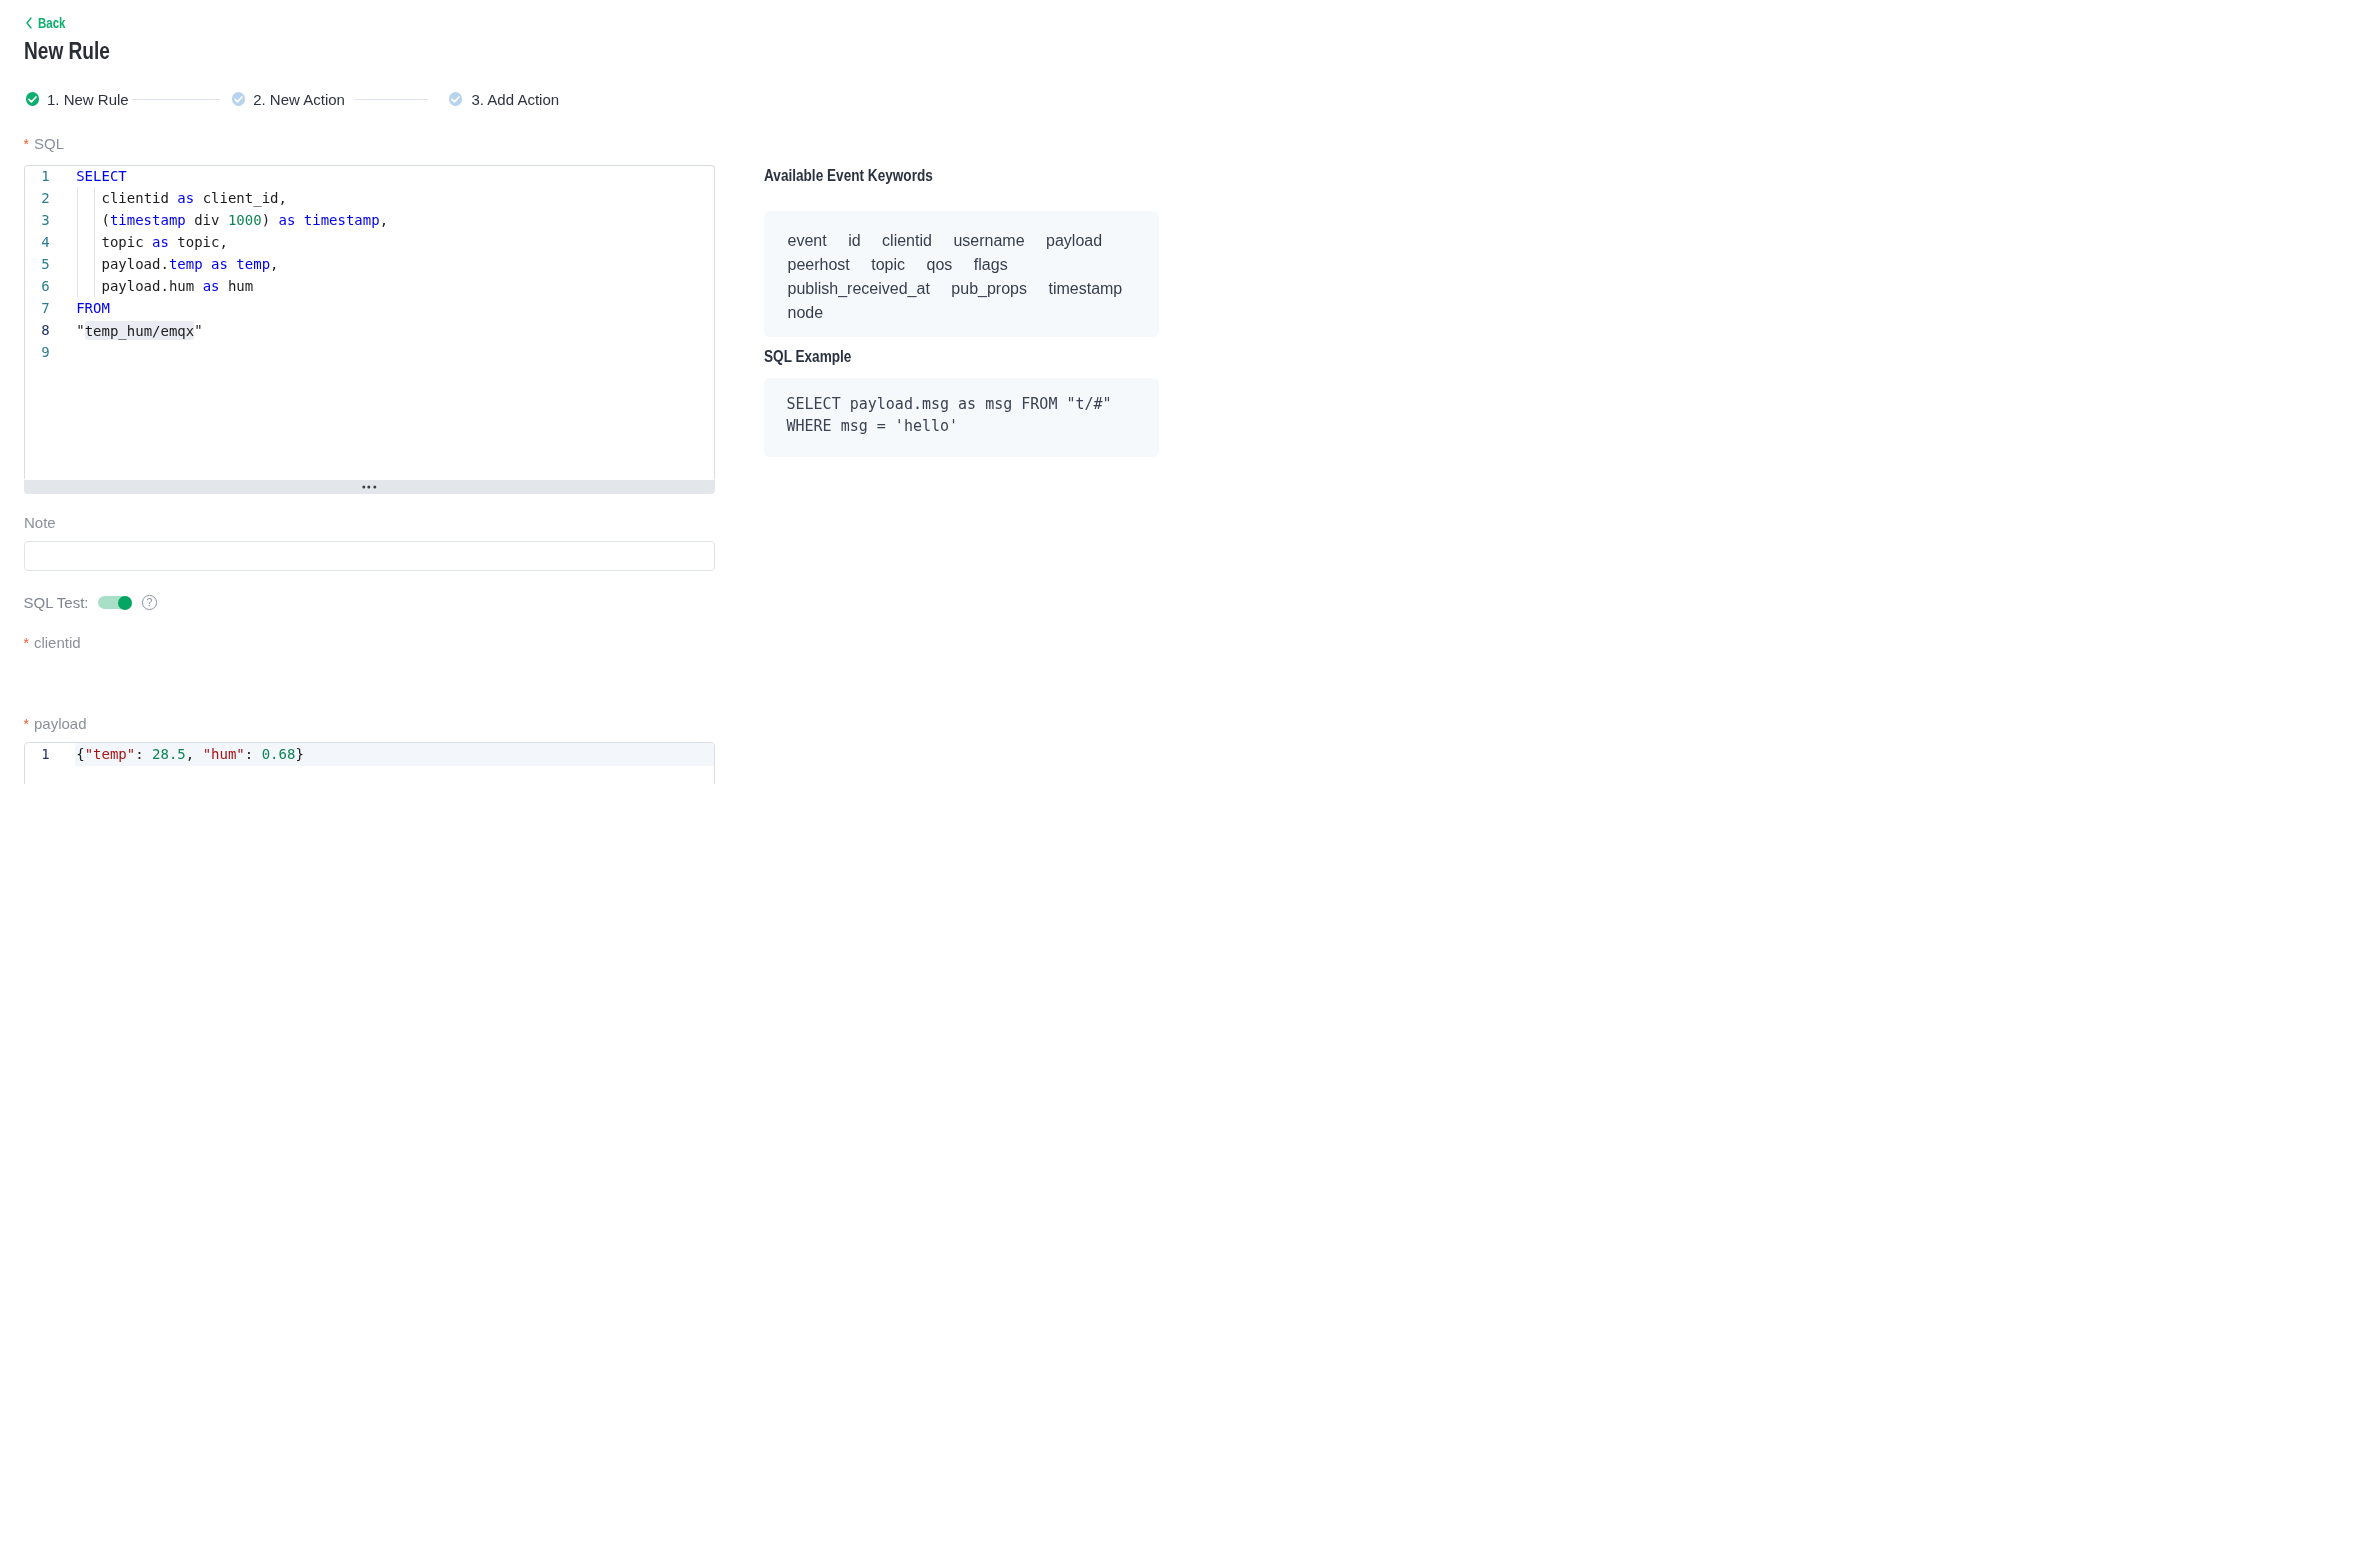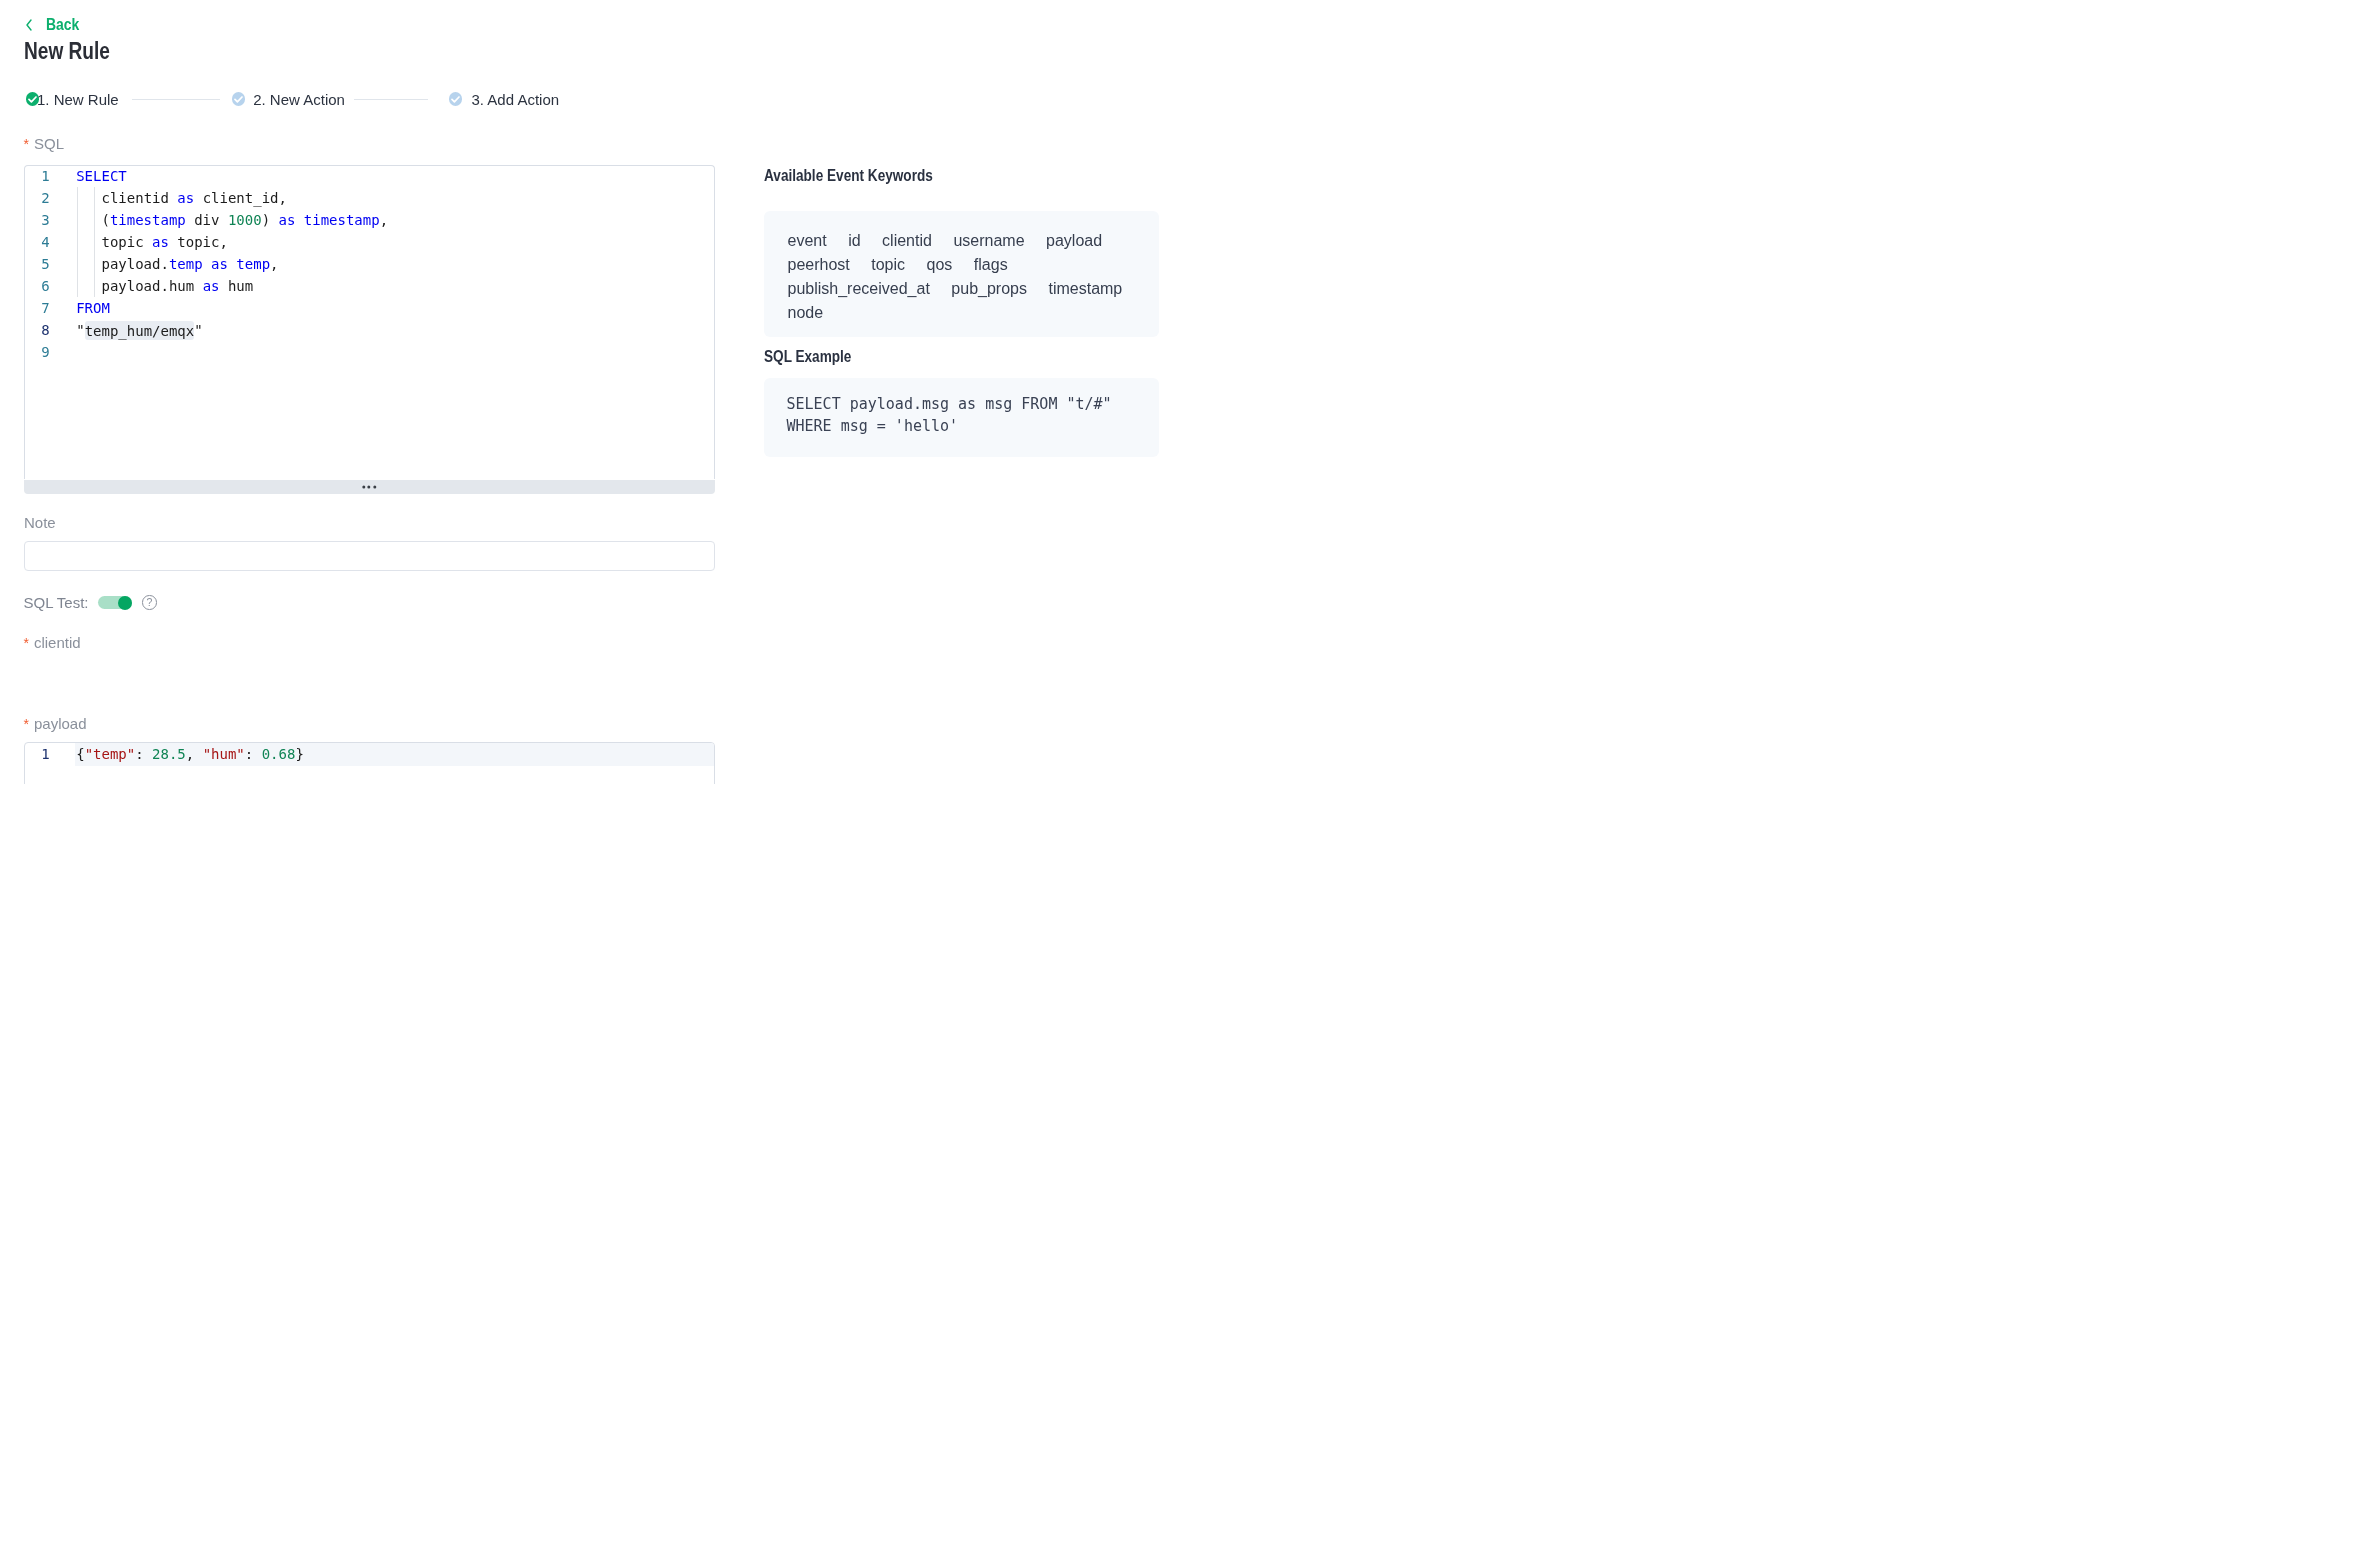--- a/index.html
+++ b/index.html
@@ -1,22 +1,22 @@
 <!DOCTYPE html>
 <html><head>
 <meta charset="utf-8">
 <style>
   * { margin:0; padding:0; box-sizing:border-box; }
   html,body { width:1178px; height:784px; background:#fff; overflow:hidden; }
   body { font-family:"Liberation Sans", sans-serif; -webkit-font-smoothing:antialiased; }
   .page { position:relative; width:1178px; height:784px; background:#fff; }
 
   
-  .back { position:absolute; top:15px; left:26px; display:flex; align-items:center; gap:14px;
-          color:#0caf6d; font-size:17px; font-weight:700; cursor:pointer; text-decoration:none; }
+  .back { position:absolute; top:15px; left:26px; display:flex; align-items:center; gap:6px;
+          color:#0caf6d; font-size:14px; font-weight:700; cursor:pointer; text-decoration:none; }
   .back svg { display:block; }
 
   
   .h1 { position:absolute; top:36px; left:23.5px; font-size:23px; font-weight:700; color:#2b2e36; letter-spacing:0; transform:scaleX(0.83); transform-origin:left top; line-height:30px; }
 
   
   .steps { position:absolute; top:92.4px; left:0; height:14px; width:1178px; }
   .steps .circle { position:absolute; width:13.4px; height:13.4px; border-radius:50%; top:0; }
   .steps .circle.done { background:#0caf6d; }
   .steps .circle.todo { background:#b7d3ed; }
@@ -84,21 +84,21 @@
   </a>
 
   <div class="h1">New Rule</div>
 
   <div class="steps">
     <span class="circle done" style="left:25.5px">
       <svg width="9" height="7" viewBox="0 0 9 7">
           <polyline points="1,3.4 3.4,5.8 8,1" fill="none" stroke="#fff" stroke-width="1.7" stroke-linecap="round" stroke-linejoin="round"></polyline>
         </svg>
     </span>
-    <span class="slabel" style="left:37px">1. New Rule</span>
+    <span class="slabel" style="left:47px">1. New Rule</span>
     <span class="sline" style="left:132px;width:88.3px"></span>
     <span class="circle todo" style="left:231.5px">
       <svg width="9" height="7" viewBox="0 0 9 7">
           <polyline points="1,3.4 3.4,5.8 8,1" fill="none" stroke="#fff" stroke-width="1.7" stroke-linecap="round" stroke-linejoin="round"></polyline>
         </svg>
     </span>
     <span class="slabel" style="left:253.2px">2. New Action</span>
     <span class="sline" style="left:353.5px;width:74px"></span>
     <span class="circle todo" style="left:449px">
       <svg width="9" height="7" viewBox="0 0 9 7">

